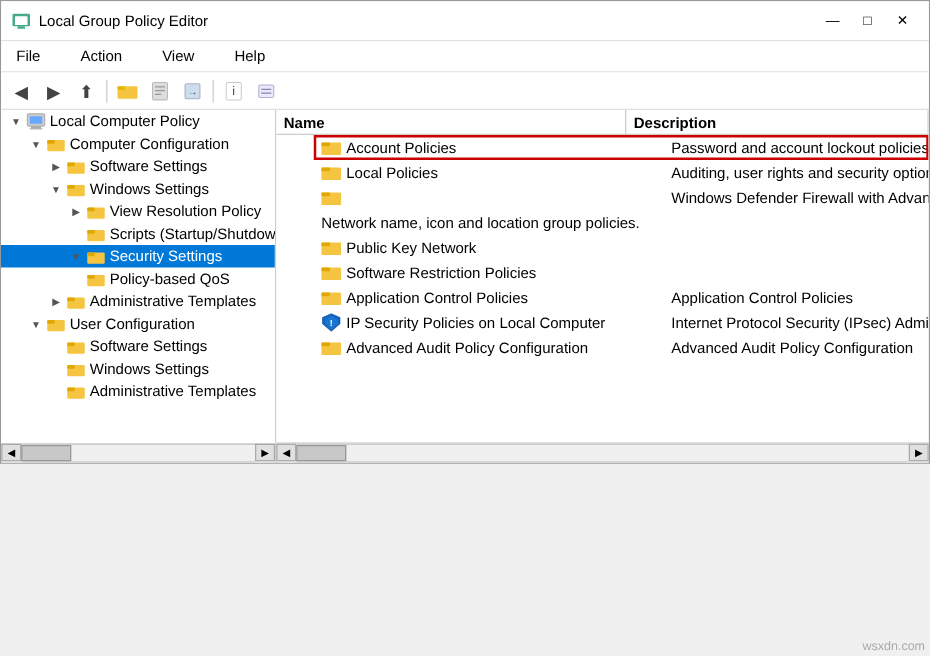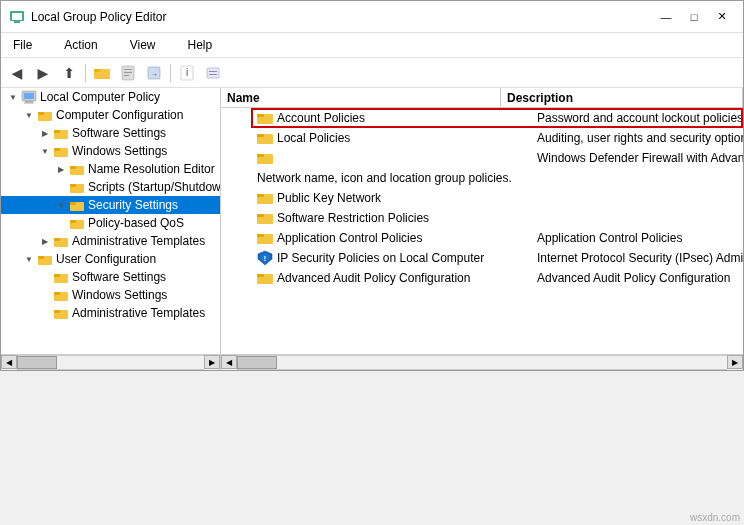--- a/index.html
+++ b/index.html
@@ -333,21 +333,21 @@
         </svg>
         <span class="tree-label">Windows Settings</span>
       </div>
 
       <div class="tree-item indent4">
         <div class="expander">▶</div>
         <svg width="16" height="16" viewBox="0 0 16 16" style="margin-right:3px;flex-shrink:0">
           <rect x="1" y="5" width="14" height="9" fill="#f5c542" rx="1"></rect>
           <rect x="1" y="5" width="6" height="3" fill="#e0a800" rx="1"></rect>
         </svg>
-        <span class="tree-label">Name Resolution Editor</span>
+        <span class="tree-label">View Resolution Policy</span>
       </div>
 
       <div class="tree-item indent4">
         <div class="expander" style="visibility:hidden">▶</div>
         <svg width="16" height="16" viewBox="0 0 16 16" style="margin-right:3px;flex-shrink:0">
           <rect x="1" y="5" width="14" height="9" fill="#f5c542" rx="1"></rect>
           <rect x="1" y="5" width="6" height="3" fill="#e0a800" rx="1"></rect>
         </svg>
         <span class="tree-label">Scripts (Startup/Shutdow...</span>
       </div>

